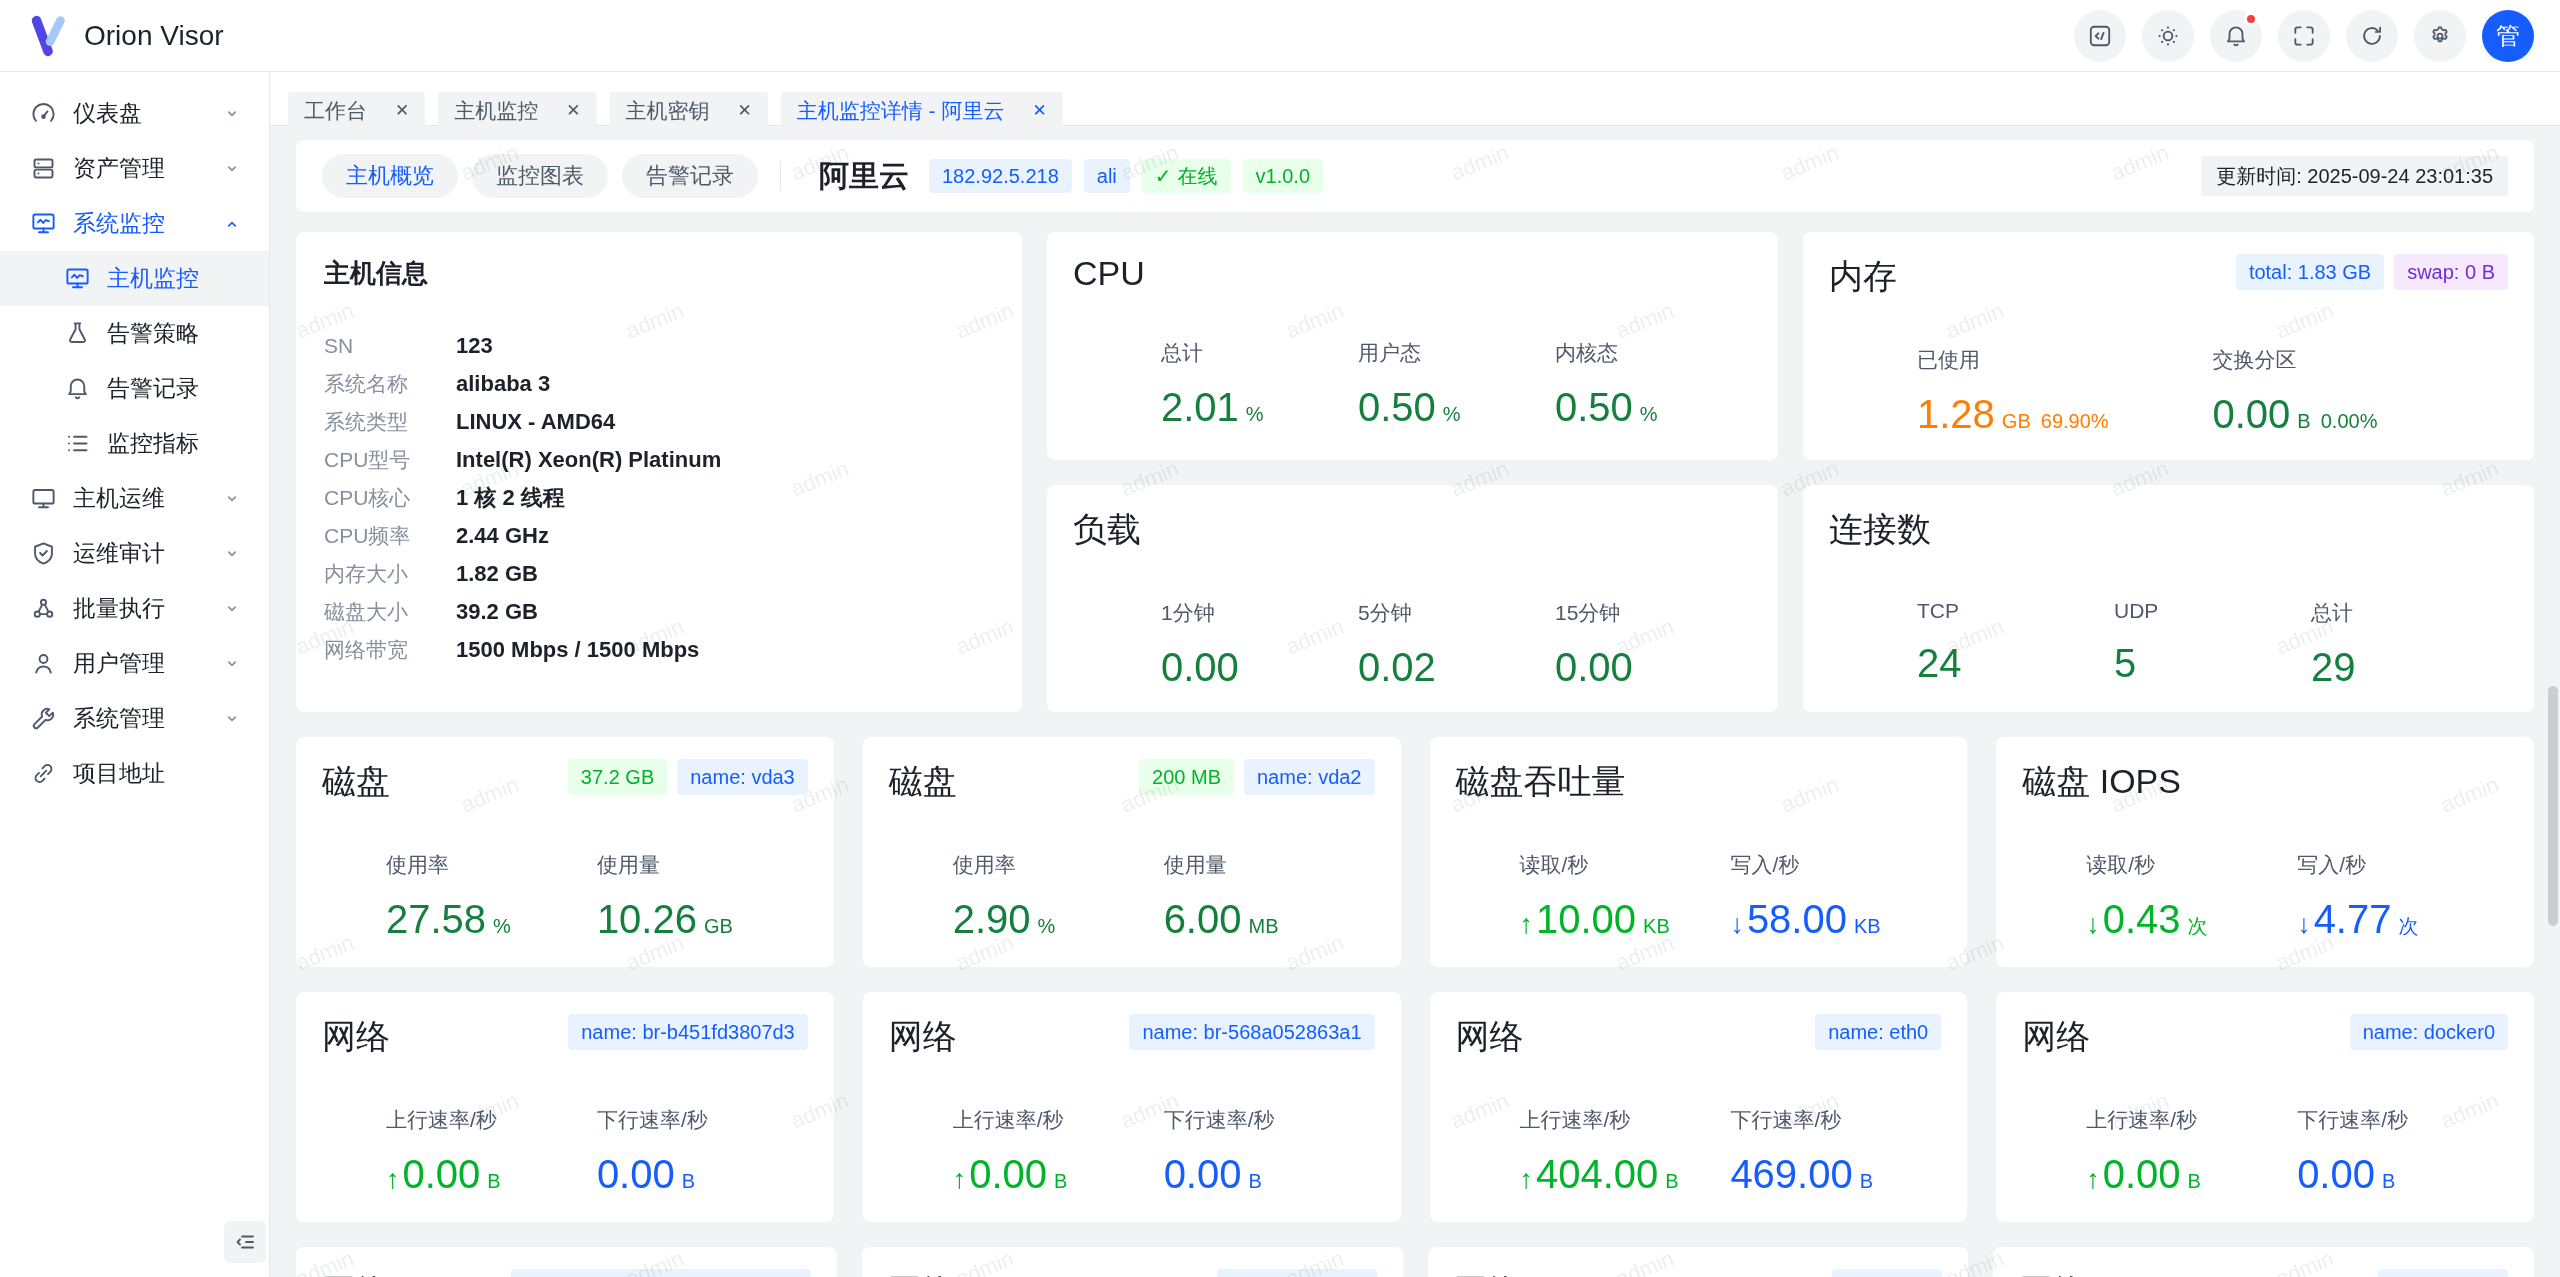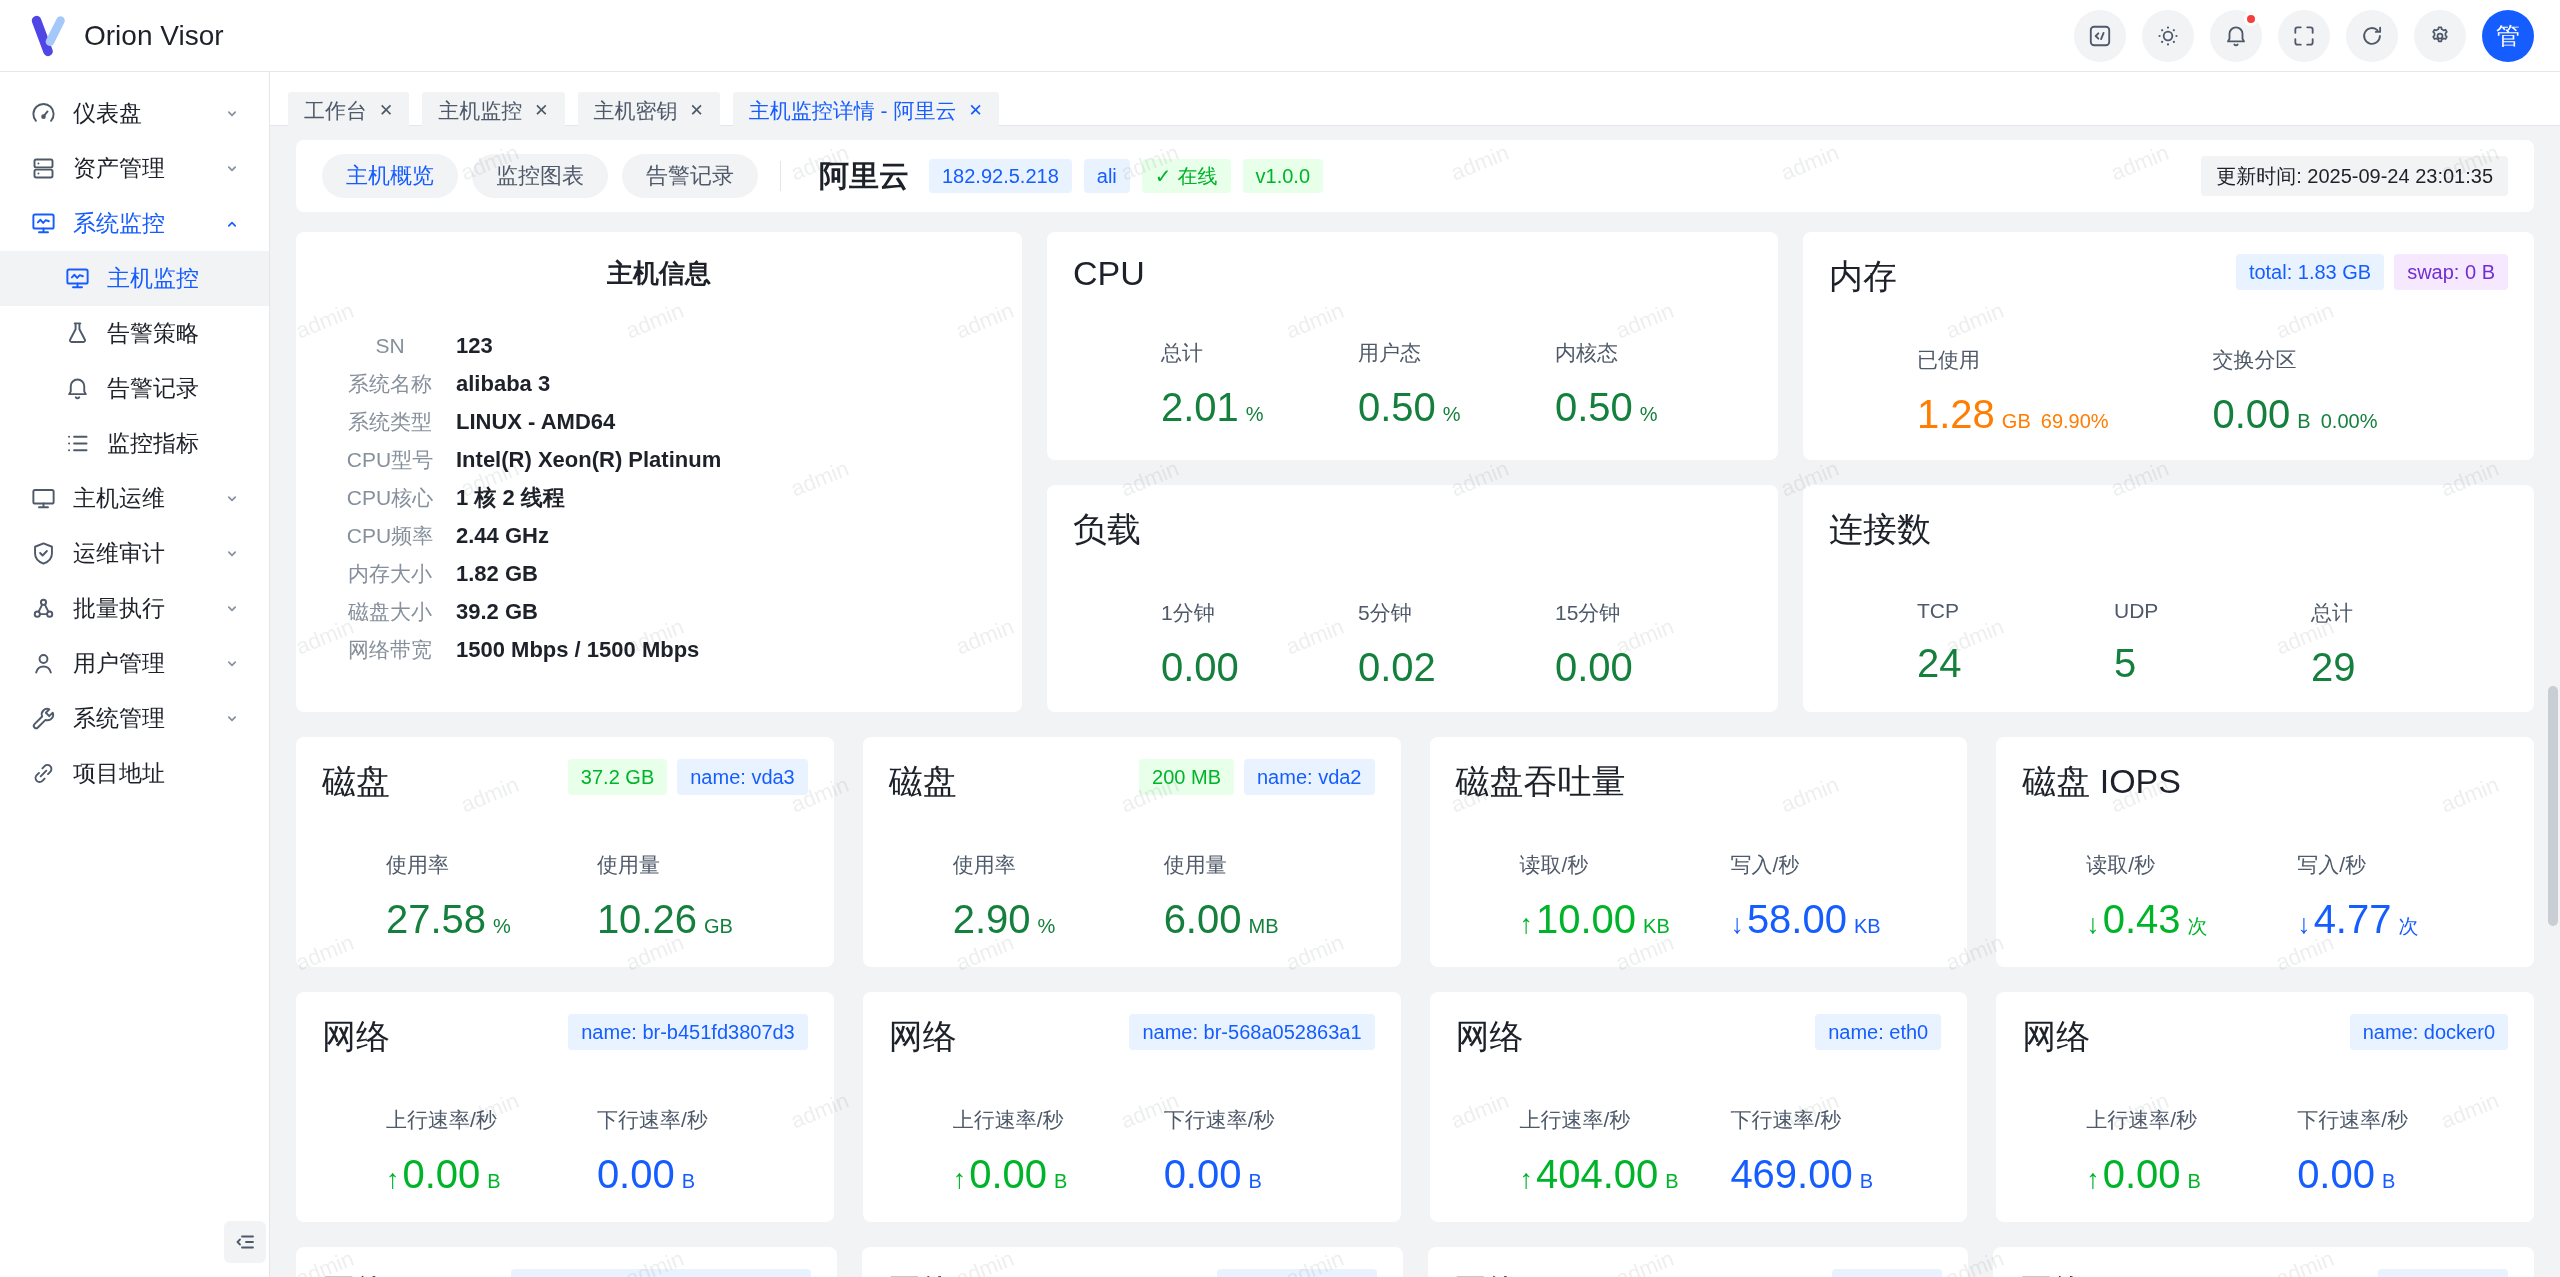--- a/index.html
+++ b/index.html
@@ -32,21 +32,21 @@
   .side-item.blue, .side-item.blue .s-icon, .side-item.blue .s-chev { color:#165dff; }
   .side-sub { padding-left:64px; }
   .side-sub.selected { background:#f2f3f5; color:#165dff; }
   .side-sub.selected .s-icon { color:#165dff; }
   .collapse-btn { position:absolute; left:224px; bottom:14px; width:42px; height:42px; border:none; border-radius:6px; background:#f2f3f5; color:#4e5969; display:flex; align-items:center; justify-content:center; cursor:pointer; }
   .collapse-btn svg { width:24px; height:24px; }
 
   
   .main { flex:1; display:flex; flex-direction:column; min-width:0; }
   .tabbar { height:54px; background:#fff; border-bottom:1px solid #e5e6eb; display:flex; align-items:center; gap:13px; padding:0 18px; flex:0 0 auto; }
-  .tab { height:38px; background:#f2f3f5; border-radius:3px; padding:0 16px; display:flex; align-items:center; gap:12px; font-size:21px; color:#4e5969; cursor:pointer; white-space:nowrap;margin-top:24px; }
+  .tab { height:38px; background:#f2f3f5; border-radius:3px; padding:0 16px; display:flex; align-items:center; gap:28px; font-size:21px; color:#4e5969; cursor:pointer; white-space:nowrap;margin-top:24px; }
   .tab .x { font-size:17px; color:#4e5969; }
   .tab.active { color:#165dff; }
   .tab.active .x { color:#165dff; }
 
   .content { flex:1; position:relative; background:#f2f3f5; padding:14px 26px 0 26px; overflow:hidden; }
   #watermark-layer { position:absolute; inset:0; overflow:hidden; pointer-events:none; z-index:40; }
   .wm { position:absolute; font-size:22px; color:rgba(29,33,41,0.08); transform:rotate(-22deg); white-space:nowrap; }
 
   .card { background:#fff; border-radius:8px; }
 
@@ -63,21 +63,21 @@
   .updated { margin-left:auto; height:40px; display:flex; align-items:center; background:#f2f3f5; border-radius:4px; padding:0 15px; font-size:20px; color:#1d2129; white-space:nowrap; }
 
   
   .row1 { display:grid; grid-template-columns:726px 1fr; gap:25px; height:480px; margin-bottom:25px; }
   .row1-right { display:grid; grid-template-columns:1fr 1fr; grid-template-rows:1fr 1fr; gap:25px; }
   .gridrow { display:grid; grid-template-columns:repeat(4,1fr); gap:29px; height:230px; margin-bottom:25px; }
   .partialrow { display:grid; grid-template-columns:repeat(4,1fr); gap:25px; height:30px; overflow:hidden; }
   .partialrow .card { height:230px; }
 
   
-  .info-card { padding:24px 28px;text-align:center; }
+  .info-card { padding:24px 28px; }
   .info-title { font-size:26px; font-weight:700; }
   .info-rows { margin-top:36px; }
   .info-row { display:flex; align-items:center; height:38px; font-size:21px; }
   .info-label { width:132px; color:#86909c; flex:0 0 auto; }
   .info-value { font-size:22px; font-weight:700; color:#1d2129; white-space:nowrap; }
 
   
   .stat-card { padding:22px 26px; display:flex; flex-direction:column; }
   .card-head { display:flex; align-items:flex-start; justify-content:space-between; }
   .card-title { font-size:34px; font-weight:400; white-space:nowrap; }

